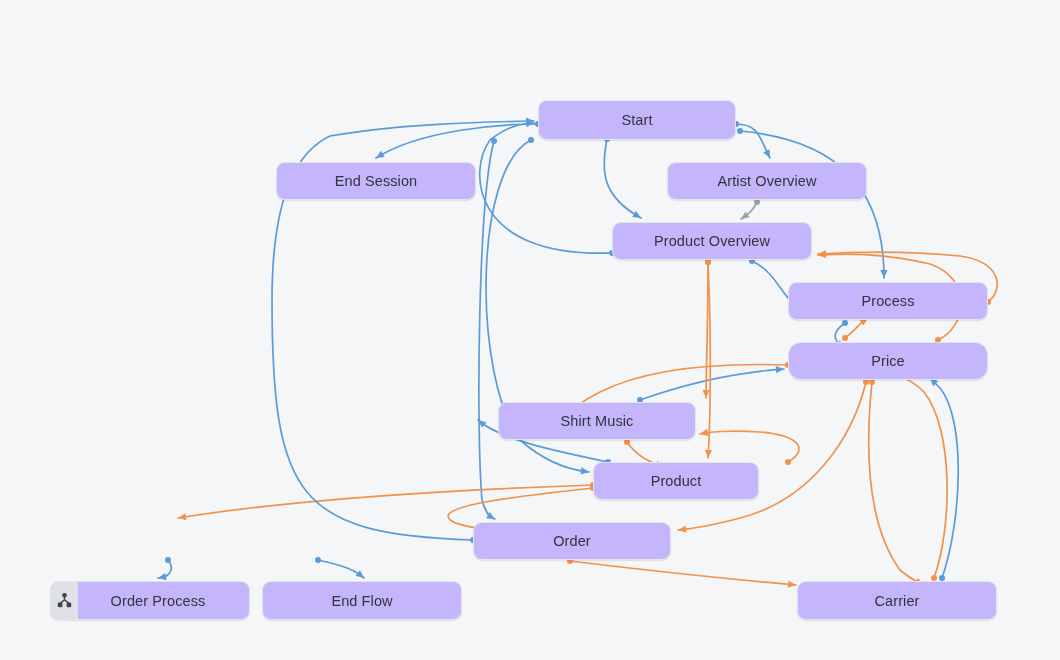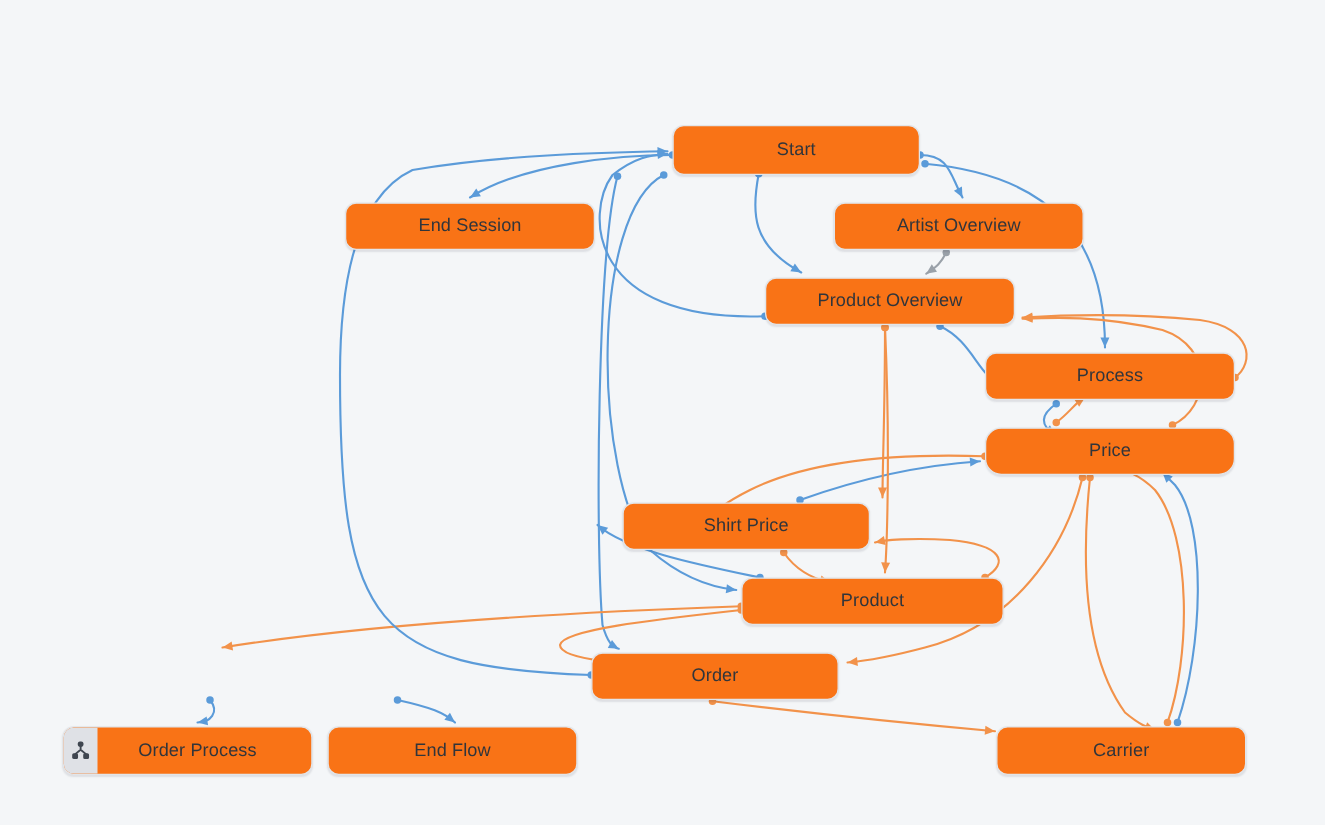--- a/index.html
+++ b/index.html
@@ -18,21 +18,21 @@
   #edge-layer {
     position: absolute;
     top: 0; left: 0;
     width: 1060px;
     height: 660px;
     pointer-events: none;
   }
   .node {
     position: absolute;
     box-sizing: border-box;
-    background: #f97316;
+    background: #c4b5fd;
     border: 1px solid #e2e5e9;
     border-radius: 9px;
     box-shadow: 0 1px 2px rgba(16,24,40,.06), 0 1px 1px rgba(16,24,40,.04);
     display: flex;
     align-items: center;
     justify-content: center;
     overflow: hidden;
   }
   .node-label {
     font-size: 14.5px;
@@ -169,23 +169,23 @@
     <div class="node" style="left: 612px; top: 222px; width: 200px; height: 38px;">
       <span class="node-label">Product Overview</span>
     </div>
     <div class="node" style="left: 788px; top: 282px; width: 200px; height: 38px;">
       <span class="node-label">Process</span>
     </div>
     <div class="node" style="left: 788px; top: 342px; width: 200px; height: 38px; border-radius: 13px;">
       <span class="node-label">Price</span>
     </div>
     <div class="node" style="left: 498px; top: 402px; width: 198px; height: 38px;">
-      <span class="node-label">Shirt Price</span>
-    </div>
-    <div class="node" style="left: 593px; top: 462px; width: 210px; height: 38px;">
+      <span class="node-label">Shirt Music</span>
+    </div>
+    <div class="node" style="left: 593px; top: 462px; width: 166px; height: 38px;">
       <span class="node-label">Product</span>
     </div>
     <div class="node" style="left: 473px; top: 522px; width: 198px; height: 38px;">
       <span class="node-label">Order</span>
     </div>
     <div class="node has-icon" style="left: 50px; top: 581px; width: 200px; height: 39px;">
       <div class="node-icon-box">
         <svg class="subflow-icon" width="15" height="15" viewBox="0 0 16 16" fill="none" stroke="#3f4650" stroke-width="1.6" stroke-linecap="round" stroke-linejoin="round">
           <path d="M8 3.2 V7.2 M8 7.2 L3.4 11 M8 7.2 L12.6 11"></path>
           <circle cx="8" cy="2.4" r="1.7" fill="#3f4650"></circle>

